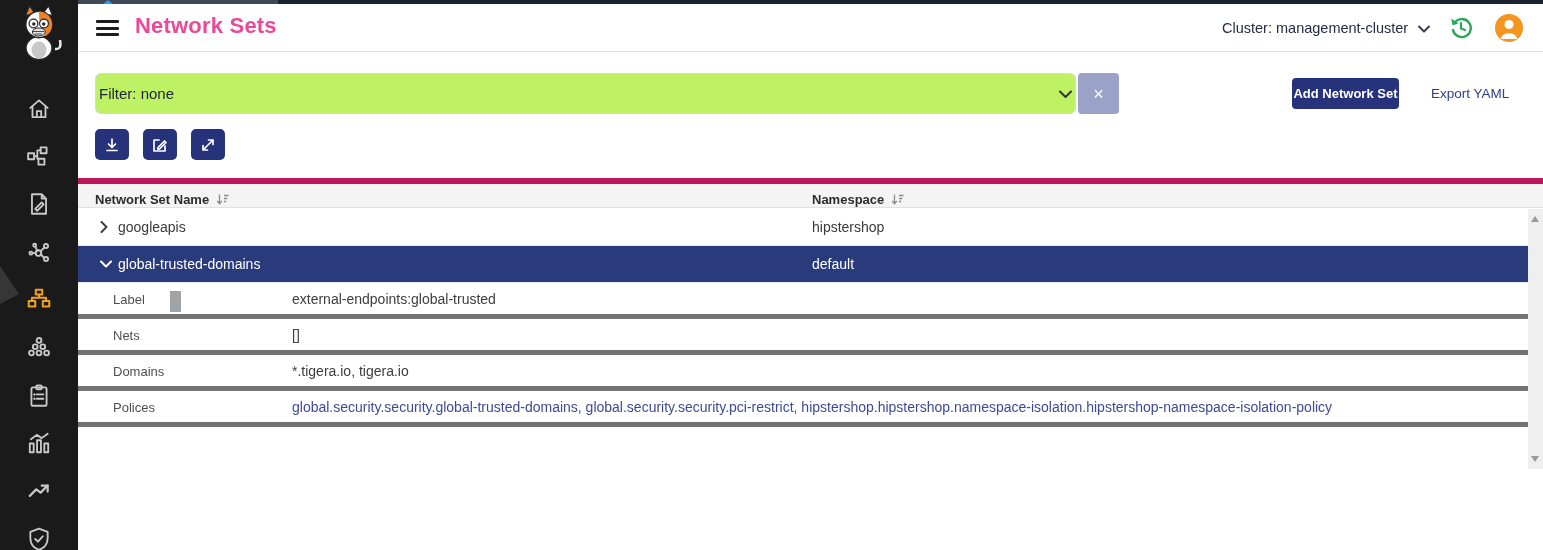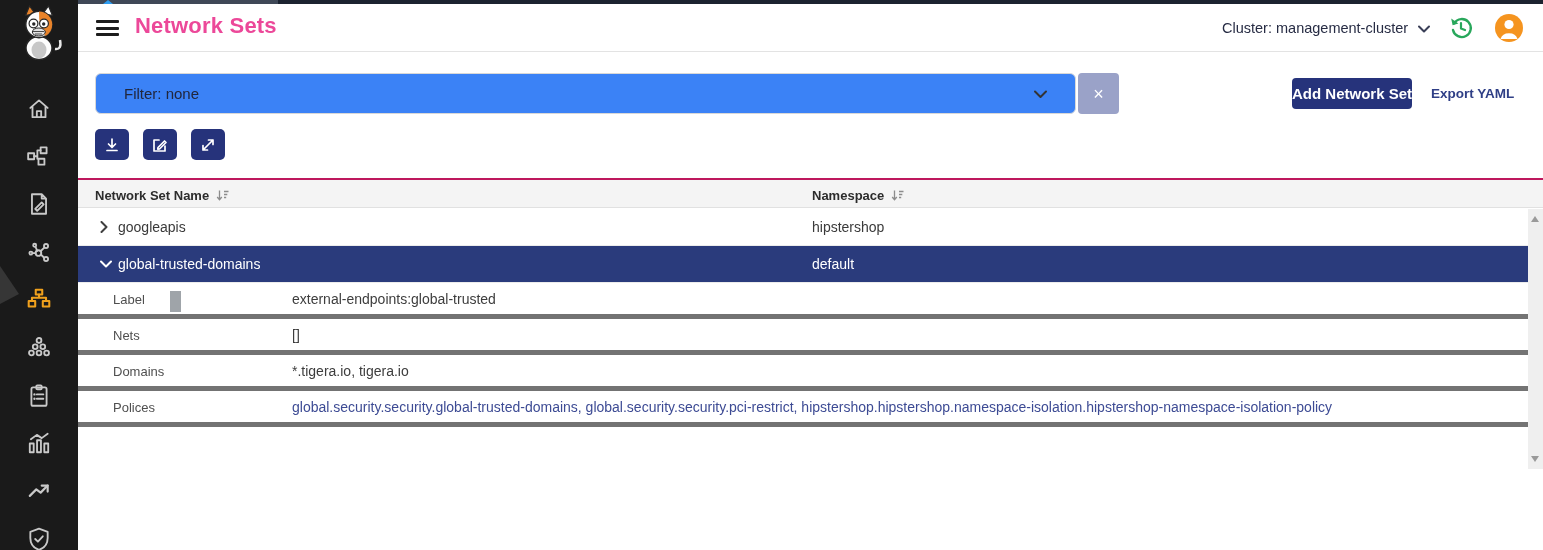--- a/index.html
+++ b/index.html
@@ -25,37 +25,37 @@
   
   .header { position:absolute; left:78px; top:4px; right:0; height:48px; background:#fff; border-bottom:1px solid #e3e3e3; }
   .hamburger { position:absolute; left:18px; top:16px; width:23px; height:16px; display:flex; flex-direction:column; justify-content:space-between; cursor:pointer; }
   .hamburger span { display:block; height:3px; background:#1d1d1d; border-radius:1px; }
   .page-title { position:absolute; left:57px; top:9px; font-size:22px; font-weight:700; color:#ec4899; letter-spacing:.2px; }
   .cluster-select { position:absolute; left:1144px; top:0; height:48px; display:flex; align-items:center; gap:10px; font-size:14.5px; color:#272c44; cursor:pointer; }
   .history-btn { position:absolute; left:1369px; top:10px; width:28px; height:28px; cursor:pointer; }
   .avatar { position:absolute; left:1417px; top:10px; width:28px; height:28px; border-radius:50%; background:#f5941f; overflow:hidden; cursor:pointer; }
 
   
-  .filter-select { position:absolute; left:95px; top:73px; width:981px; height:41px; background:#3b82f6;
+  .filter-select { position:absolute; left:95px; top:73px; width:981px; height:41px; background:#bef264;
     border:1px solid #d8d8d8; border-radius:6px; display:flex; align-items:center; justify-content:space-between;
-    padding:0 28px; font-size:15px; color:#21263c; cursor:pointer; }
+    padding:0 3px; font-size:15px; color:#21263c; cursor:pointer; }
   .clear-btn { position:absolute; left:1078px; top:73px; width:41px; height:41px; background:#9aa2c8; border:none;
     border-radius:4px; color:#fff; font-size:18px; line-height:1; display:flex; align-items:center; justify-content:center; }
-  .add-btn { position:absolute; left:1292px; top:78px; width:120px; height:31px; background:#26337b; border:none;
-    border-radius:4px; color:#fff; font-size:15px; font-weight:700; display:flex; align-items:center; justify-content:center; cursor:pointer; }
-  .export-link { position:absolute; left:1431px; top:86px; font-size:13.5px; font-weight:700; color:#2f3f86; text-decoration:none; cursor:pointer; }
+  .add-btn { position:absolute; left:1292px; top:78px; width:107px; height:31px; background:#26337b; border:none;
+    border-radius:4px; color:#fff; font-size:13px; font-weight:700; display:flex; align-items:center; justify-content:center; cursor:pointer; }
+  .export-link { position:absolute; left:1431px; top:86px; font-size:13.5px; font-weight:400; color:#2f3f86; text-decoration:none; cursor:pointer; }
 
   
   .icon-btn { position:absolute; top:129px; width:34px; height:31px; background:#26337b; border:none; border-radius:5px;
     display:flex; align-items:center; justify-content:center; cursor:pointer; }
   .icon-btn svg { stroke:#fff; fill:none; stroke-width:1.7; stroke-linecap:round; stroke-linejoin:round; }
 
   
   .table-header { position:absolute; left:78px; top:178px; right:0; height:30px; background:#f4f4f4;
-    border-top:2px solid #be185d; border-bottom:1px solid #e1e1e1;padding-left:8px; }
+    border-top:6px solid #be185d; border-bottom:1px solid #e1e1e1;padding-left:8px; }
   .th { position:absolute; top:0; height:30px; display:flex; align-items:center; gap:7px; font-size:13px; font-weight:700; color:#2c2c2c; cursor:pointer; }
   .th.name { left:17px; } .th.ns { left:734px; }
   .sort-ico svg { display:block; }
 
   .table-body { position:absolute; left:78px; top:209px; width:1450px; }
   .row { position:relative; height:37px; border-bottom:1px solid #ececec; font-size:14px; color:#3a3a3a; cursor:pointer; }
   .row .chev { position:absolute; left:22px; top:50%; transform:translateY(-50%); display:flex; }
   .row .chev svg { stroke:#3f3f3f; fill:none; stroke-width:2; stroke-linecap:round; stroke-linejoin:round; }
   .row .name { position:absolute; left:40px; top:50%; transform:translateY(-50%); }
   .row .ns { position:absolute; left:734px; top:50%; transform:translateY(-50%); }

